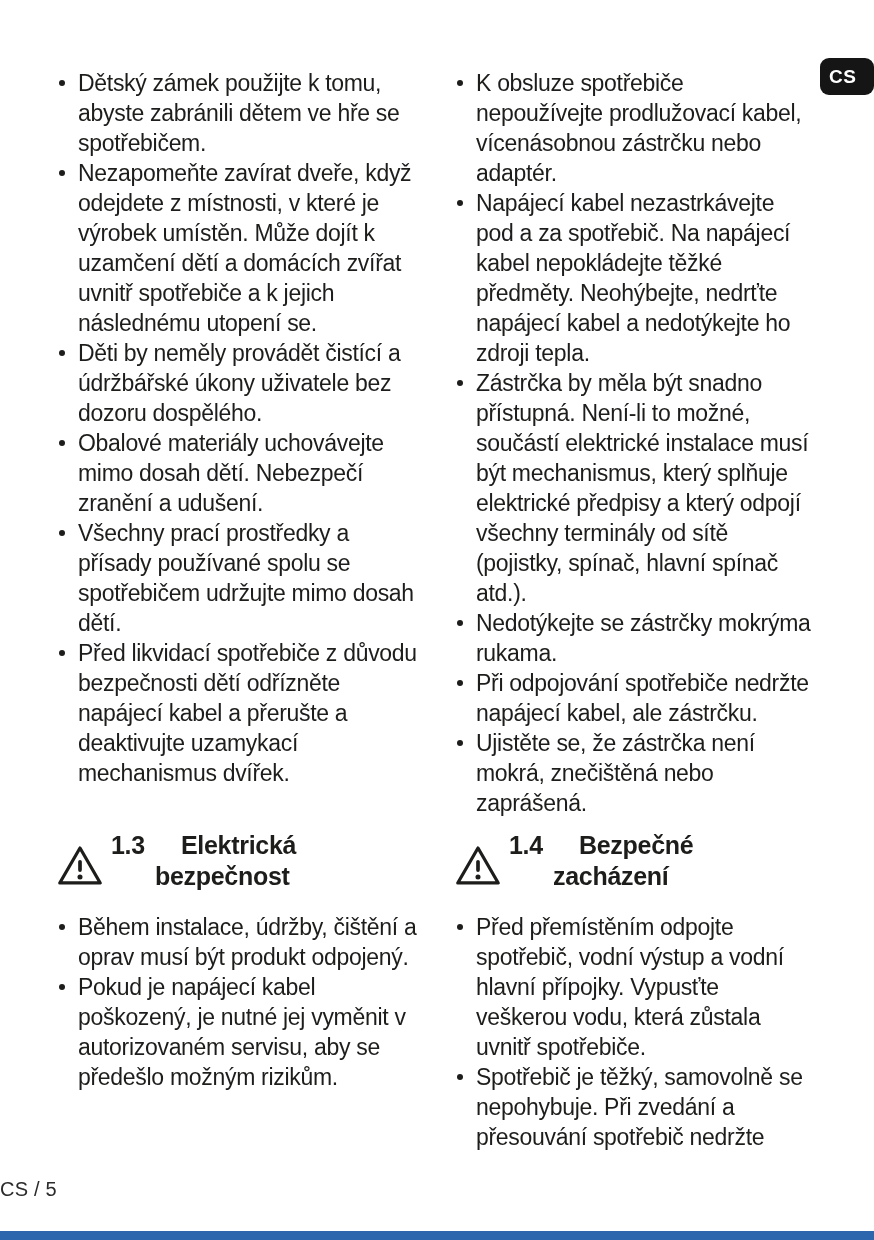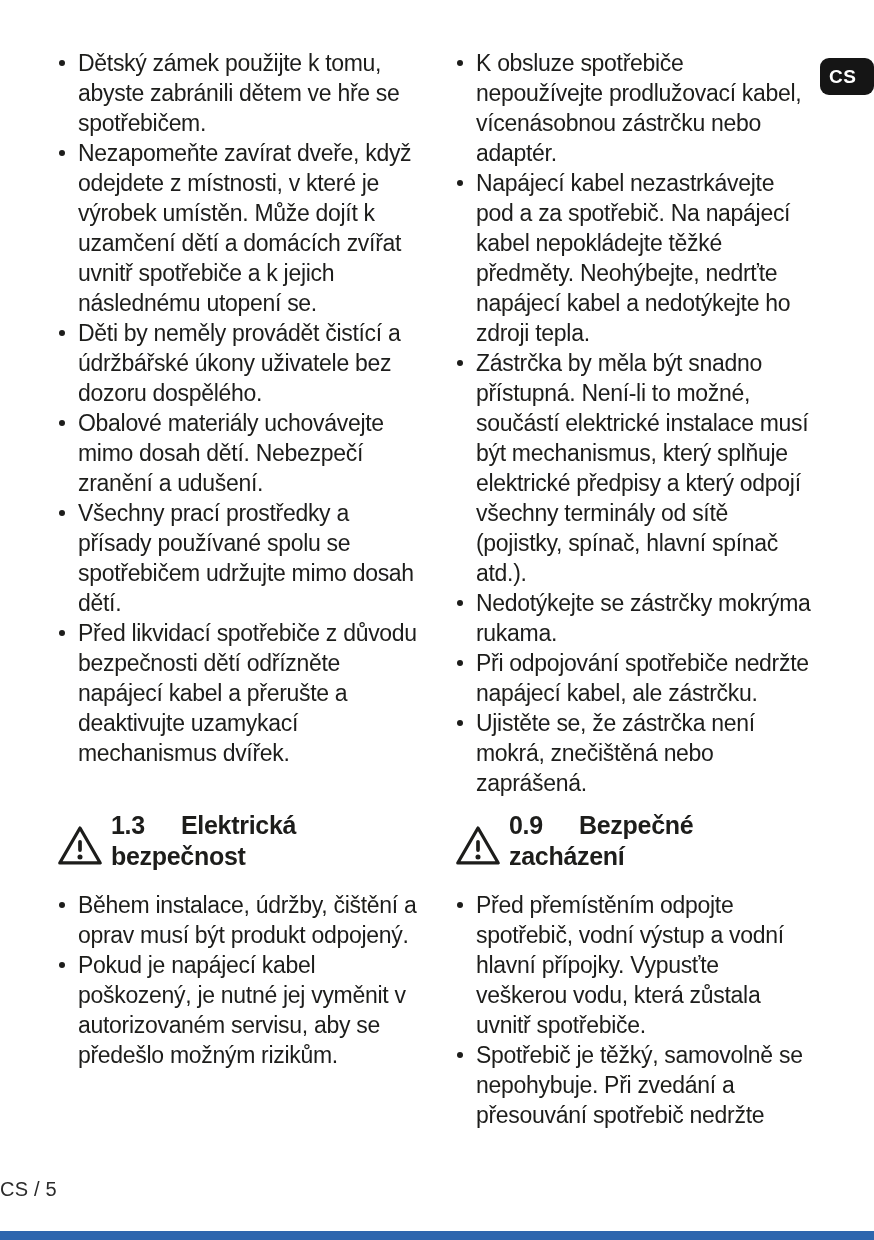--- a/index.html
+++ b/index.html
@@ -26,21 +26,21 @@
   }
 
   
   .columns {
     position:absolute; top:48px; left:57px;
     display:flex; gap:30px;
   }
   .col { width:368px; }
   .col.right { width:360px; }
 
-  ul.bullets { list-style:none; }
+  ul.bullets { list-style:none;margin-top:20px; }
   li.bullet-item {
     position:relative;
     padding-left:21px;
     font-size:23px;
     line-height:30px;
     letter-spacing:-0.3px;
   }
   .dot {
     position:absolute; left:2px; top:12px;
     width:6px; height:6px; border-radius:50%;
@@ -50,21 +50,21 @@
   
   .section-heading {
     display:flex; align-items:center;
     margin:42px 0 18px 0;
   }
   .col.right .section-heading { margin-top:12px; }
   .warn { flex:0 0 46px; margin-right:8px; padding-top:9px; }
   .warn svg { width:46px; height:43px; display:block; }
   .htext { font-weight:bold; font-size:25px; line-height:31px; letter-spacing:-0.3px; }
   .hnum { display:inline-block; width:70px; }
-  .hline2 { }
+  .hline2 { margin-left:44px; }
 
   
   .footer {
     position:absolute; left:0; right:0; top:1178px;
     font-size:20px; letter-spacing:0.2px;
     color:#2b2b2b;
   }
 
   
   .accent-bar {
@@ -170,21 +170,21 @@
       <div class="section-heading">
         <span class="warn">
           <svg viewBox="0 0 100 92" xmlns="http://www.w3.org/2000/svg">
             <path d="M50 8 L94 84 L6 84 Z" fill="none" stroke="#1d1d1b" stroke-width="7" stroke-linejoin="round"></path>
             <rect x="46" y="34" width="8" height="26" rx="4" fill="#1d1d1b"></rect>
             <circle cx="50" cy="71" r="5.5" fill="#1d1d1b"></circle>
           </svg>
         </span>
         <div class="htext">
           <div class="hline1">
-            <span class="hnum">0.9</span><span>Bezpečné</span>
+            <span class="hnum">1.4</span><span>Bezpečné</span>
           </div>
           <div class="hline2">zacházení</div>
         </div>
       </div>
 
       <ul class="bullets">
           <li class="bullet-item">
           <span class="dot"></span>
           <span class="btext">Před přemístěním odpojte spotřebič, vodní výstup a vodní hlavní přípojky. Vypusťte veškerou vodu, která zůstala uvnitř spotřebiče.</span>
         </li>

